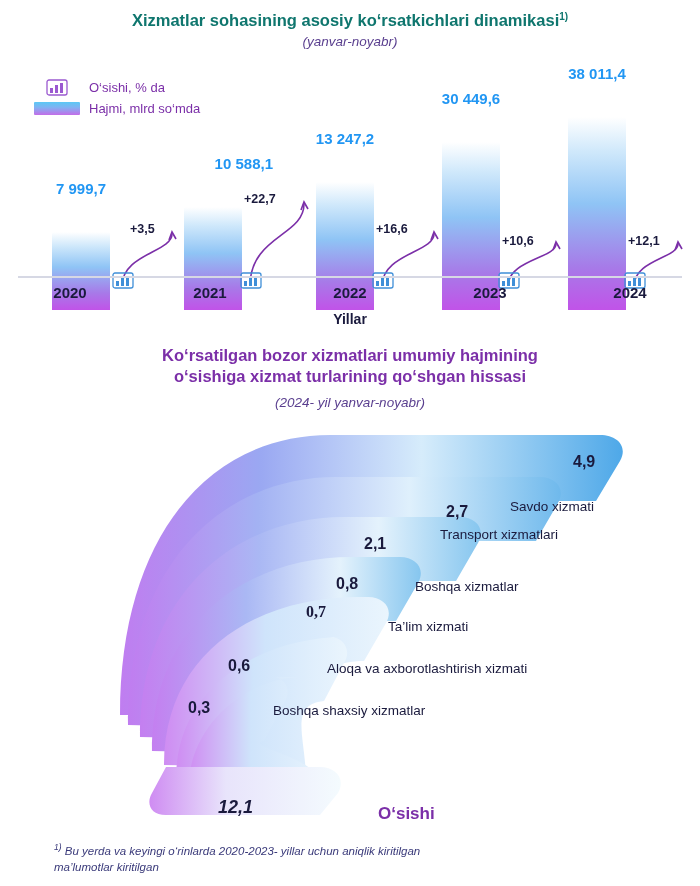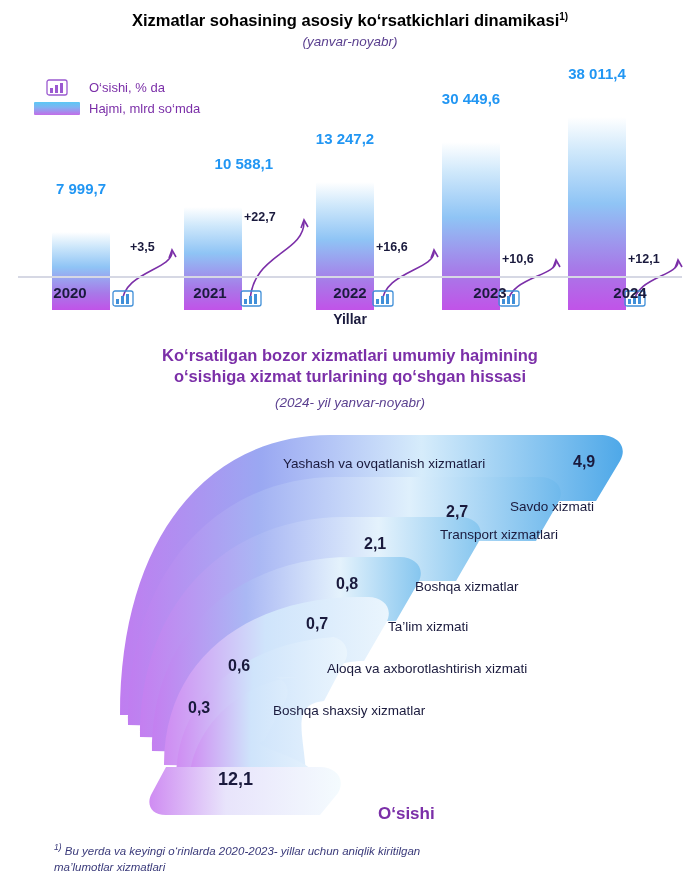--- a/index.html
+++ b/index.html
@@ -7,21 +7,21 @@
   body {
     width:700px; height:886px;
     background:#ffffff;
     font-family:"Liberation Sans", sans-serif;
     position:relative;
     overflow:hidden;
   }
   
   .top-title {
     text-align:center;
-    color:#000000;
+    color:#0f766e;
     font-size:16.5px;
     font-weight:bold;
     padding-top:10px;
     line-height:1.25;
   }
   .top-title .sup { font-size:10px; vertical-align:super; font-weight:bold; }
   .top-sub {
     text-align:center;
     color:#5a3f8f;
     font-size:13.5px;
@@ -86,21 +86,21 @@
     position:absolute;
     width:700px;
     text-align:center;
     font-size:14px;
     font-weight:bold;
     color:#1a1a3d;
   }
   
   .growth {
     position:absolute;
-    width:86px; height:74px;margin-top:18px;
+    width:86px; height:74px;
   }
   .growth .gval {
     position:absolute;
     top:2px; left:18px;
     font-size:12.5px;
     font-weight:bold;
     color:#1a1a3d;
     white-space:nowrap;
   }
   .growth svg { position:absolute; left:0; top:0; }
@@ -341,33 +341,32 @@
     <path d="M176 364 C176 268, 266 222, 344 222 L330 222 C344 222 352 236 344 248 L324 286 C288 290 306 322 306 366 Z" fill="url(#g7)"></path>
     <path d="M188 378 C188 300, 258 262, 300 262 L272 262 C286 262 292 276 284 288 L264 326 C240 332 328 342 328 380 Z" fill="url(#g7)"></path>
 
     <path d="M166 352 L320 352 C336 352 346 364 338 378 L320 400 L166 400 C150 400 146 388 152 378 Z" fill="url(#gt)"></path>
   </svg>
 
   <div class="fn-val" style="left:573px; top:38px;">4,9</div>
   <div class="fn-val" style="left:446px; top:80px;margin-top:8px;">2,7</div>
   <div class="fn-val" style="left:364px; top:120px;">2,1</div>
   <div class="fn-val" style="left:336px; top:160px;">0,8</div>
-  <div class="fn-val" style="left:306px; top:200px;">0,7</div>
+  <div class="fn-val" style="left:306px; top:188px;font-family:Liberation Serif, serif;">0,7</div>
   <div class="fn-val" style="left:228px; top:242px;">0,6</div>
   <div class="fn-val" style="left:188px; top:284px;">0,3</div>
 
-  <div class="fn-lab" style="left:283px; top:41px;">Yashash va ovqatlanish xizmatlari</div>
   <div class="fn-lab" style="left:510px; top:84px;">Savdo xizmati</div>
   <div class="fn-lab" style="left:440px; top:112px;">Transport xizmatlari</div>
   <div class="fn-lab" style="left:415px; top:164px;">Boshqa xizmatlar</div>
   <div class="fn-lab" style="left:388px; top:204px;">Ta’lim xizmati</div>
   <div class="fn-lab" style="left:327px; top:246px;">Aloqa va axborotlashtirish xizmati</div>
   <div class="fn-lab" style="left:273px; top:288px;">Boshqa shaxsiy xizmatlar</div>
 
-  <div class="fn-total-val" style="left:218px; top:354px;">12,1</div>
+  <div class="fn-total-val" style="left:218px; top:382px;font-style:italic;">12,1</div>
   <div class="fn-total-lab" style="left:378px; top:389px;">O‘sishi</div>
 </div>
 
 <div class="footnote">
   <span class="sup">1)</span>
   <span>Bu yerda va keyingi o‘rinlarda 2020-2023- yillar uchun aniqlik kiritilgan</span><br>
-  <span>ma’lumotlar xizmatlari</span>
+  <span>ma’lumotlar kiritilgan</span>
 </div>
 
 </body></html>

